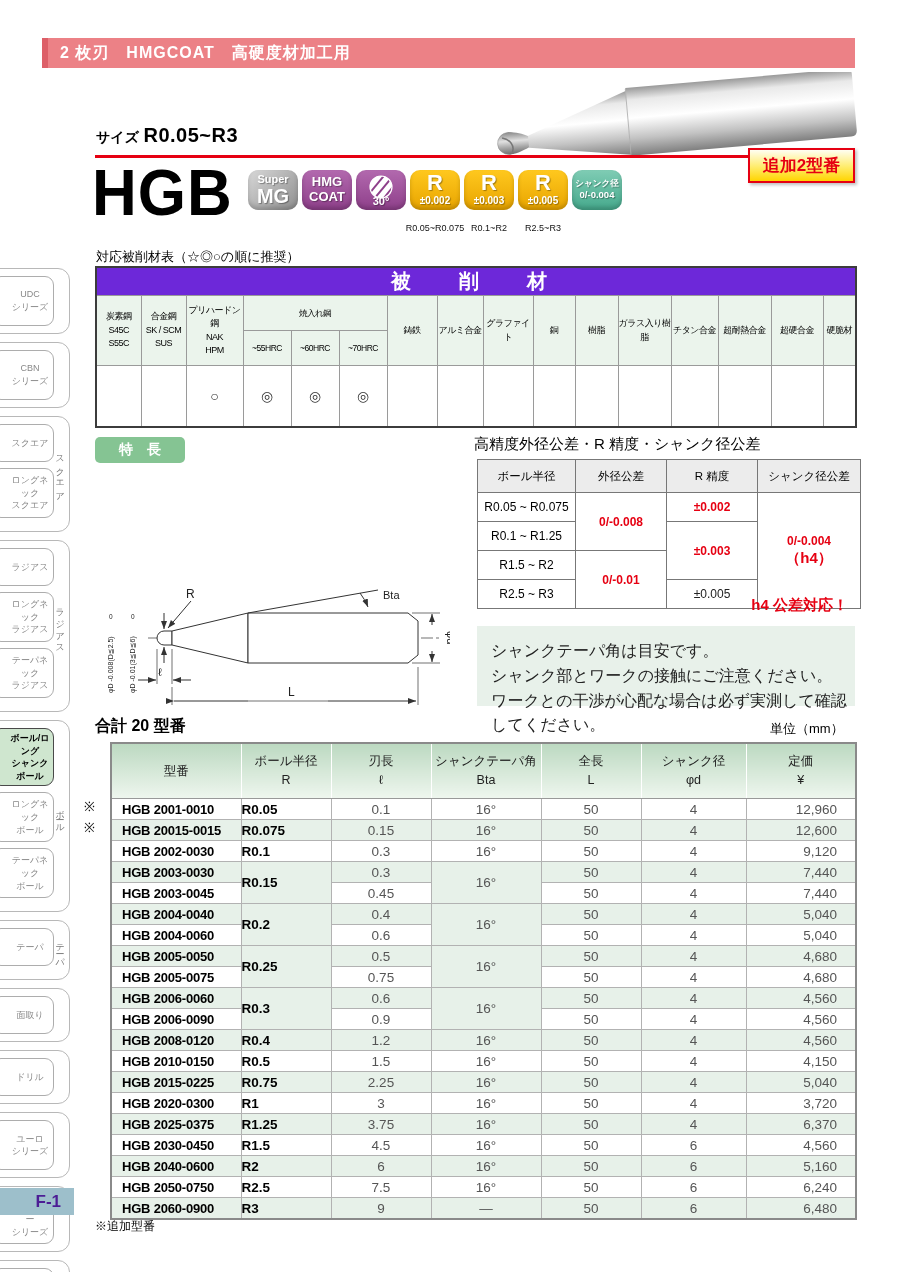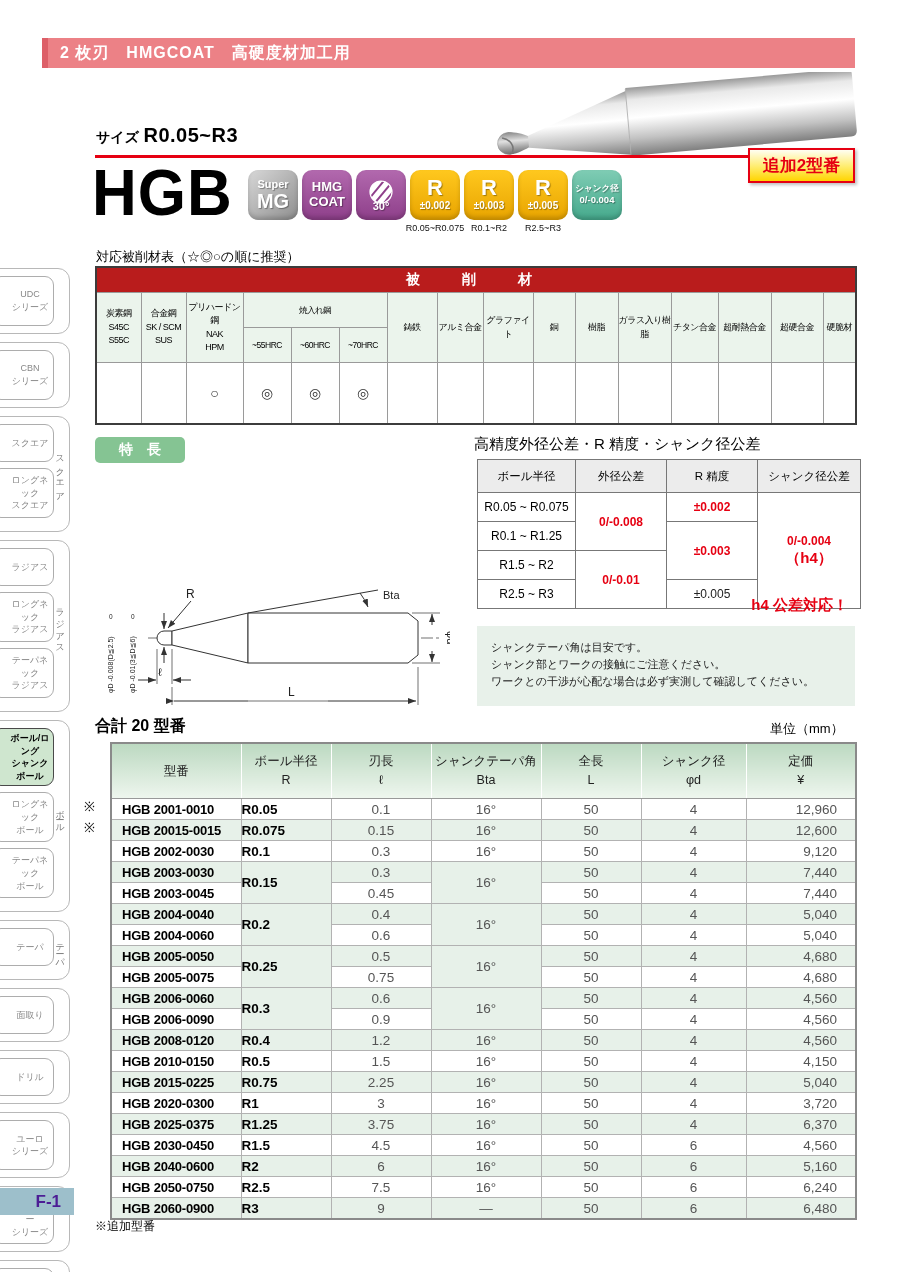--- a/index.html
+++ b/index.html
@@ -21,21 +21,21 @@
   .added-badge{position:absolute;left:748px;top:148px;width:107px;height:35px;
       background:linear-gradient(#fffef2,#ffec6a 55%,#ffd400);border:2px solid #e60012;
       box-sizing:border-box;color:#e60012;font-size:17px;font-weight:bold;display:flex;
       align-items:center;justify-content:center;box-shadow:2px 2px 3px rgba(0,0,0,.25);}
 
   .product-code{position:absolute;left:92px;top:156px;font-size:62px;font-weight:bold;
       letter-spacing:1px;color:#000;transform:scaleY(1.04);transform-origin:top left;}
 
   
   .badges{position:absolute;left:248px;top:170px;display:flex;gap:4px;}
-  .badge{width:50px;height:50px;border-radius:10px;color:#fff;display:flex;flex-direction:column;
+  .badge{width:50px;height:40px;border-radius:10px;color:#fff;display:flex;flex-direction:column;
          align-items:center;justify-content:center;position:relative;
          text-shadow:1px 1px 1px rgba(0,0,0,.35);box-shadow:inset 0 -3px 4px rgba(0,0,0,.18);}
   .badge.gray{background:linear-gradient(135deg,#d8d8d8,#8e8e8e);}
   .badge.purple{background:linear-gradient(#b269ae,#8e3f8a);}
   .badge.gold{background:linear-gradient(#ffc81e,#e8a400);}
   .badge.teal{background:linear-gradient(#7fccb4,#45a98c);}
   .b-small{font-size:11px;font-weight:bold;line-height:1;}
   .b-big{font-size:20px;font-weight:bold;line-height:1.1;}
   .b-mid{font-size:13px;font-weight:bold;line-height:1.15;}
   .b-R{font-size:22px;font-weight:bold;line-height:1;}
@@ -44,21 +44,21 @@
   .b-shank1{font-size:8.5px;font-weight:bold;line-height:1.3;}
   .b-shank2{font-size:9.5px;font-weight:bold;line-height:1.3;}
   .badge-range{position:absolute;top:53px;left:50%;transform:translateX(-50%);width:74px;
       text-align:center;font-size:9px;color:#111;text-shadow:none;font-weight:normal;}
 
   
   .materials-title{position:absolute;left:96px;top:248px;font-size:13px;}
   .materials-table{position:absolute;left:95px;top:266px;width:760px;border-collapse:collapse;
       table-layout:fixed;border:2px solid #3c3c3c;background:#fff;}
   .materials-table th,.materials-table td{border:1px solid #9a9a9a;padding:0;}
-  .mat-band{background:#b91c1c;color:#fff;font-size:14px;font-weight:bold;height:24px;
+  .mat-band{background:#6d28d9;color:#fff;font-size:20px;font-weight:bold;height:24px;
       letter-spacing:14px;text-align:center;margin-left:40px;}
   .mat-h{background:#ebf4ec;font-size:8.5px;font-weight:normal;text-align:center;
       letter-spacing:-0.5px;line-height:1.5;height:34px;}
   .mat-h .nm{display:block;font-size:9px;}
   .mat-mark{height:60px;background:#fff;text-align:center;font-size:14px;color:#333;}
 
   
   .feat-badge{position:absolute;left:95px;top:437px;width:90px;height:26px;background:#85c493;
       color:#fff;font-size:14px;font-weight:bold;border-radius:5px;display:flex;
       align-items:center;justify-content:center;}
@@ -73,21 +73,21 @@
   .tol-table td{border:1px solid #777;text-align:center;font-size:12px;height:26px;}
   .tol-table .c0{width:95px;} .tol-table .c1{width:88px;} .tol-table .c2{width:88px;}
   .tol-table .c3{width:100px;}
   .red{color:#e60012;font-weight:bold;}
   .od{font-size:17px;} .racc{font-size:19px;} .plain{font-size:13px;color:#222;}
   .shank{font-size:17px;line-height:1.2;}
   .shank .sub{font-size:15px;}
   .h4-note{position:absolute;left:477px;top:596px;width:371px;text-align:right;color:#e60012;
       font-weight:bold;font-size:15px;}
   .note-box{position:absolute;left:477px;top:626px;width:378px;height:80px;background:#e8f1ea;
-      font-size:11px;color:#222;padding:13px 0 0 14px;box-sizing:border-box;line-height:1.55;}
+      font-size:16px;color:#222;padding:13px 0 0 14px;box-sizing:border-box;line-height:1.55;}
 
   
   .diagram{position:absolute;left:98px;top:583px;}
 
   
   .spec-title{position:absolute;left:95px;top:716px;font-size:16px;font-weight:bold;}
   .spec-unit{position:absolute;left:770px;top:720px;font-size:13px;}
   .spec-table{position:absolute;left:110px;top:742px;width:745px;border-collapse:collapse;
       table-layout:fixed;border:2px solid #8a8a8a;}
   .spec-table thead th{background:linear-gradient(#bcd9c1,#eef6ee);border:1px solid #fff;

